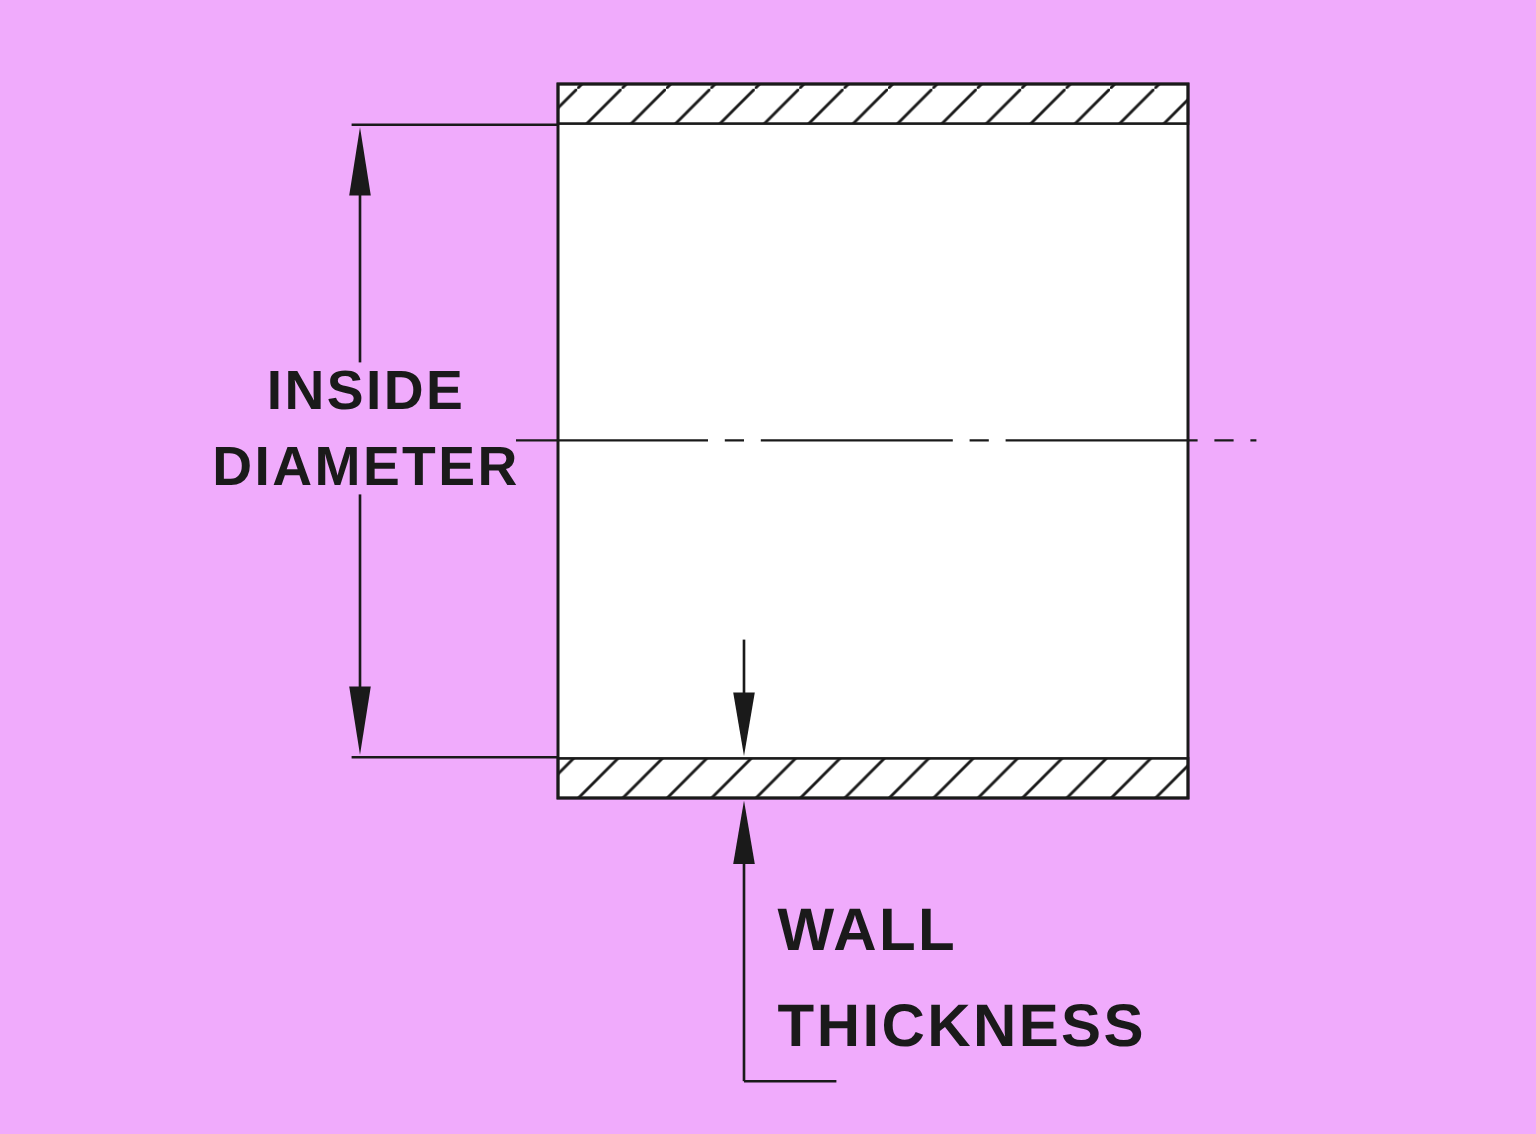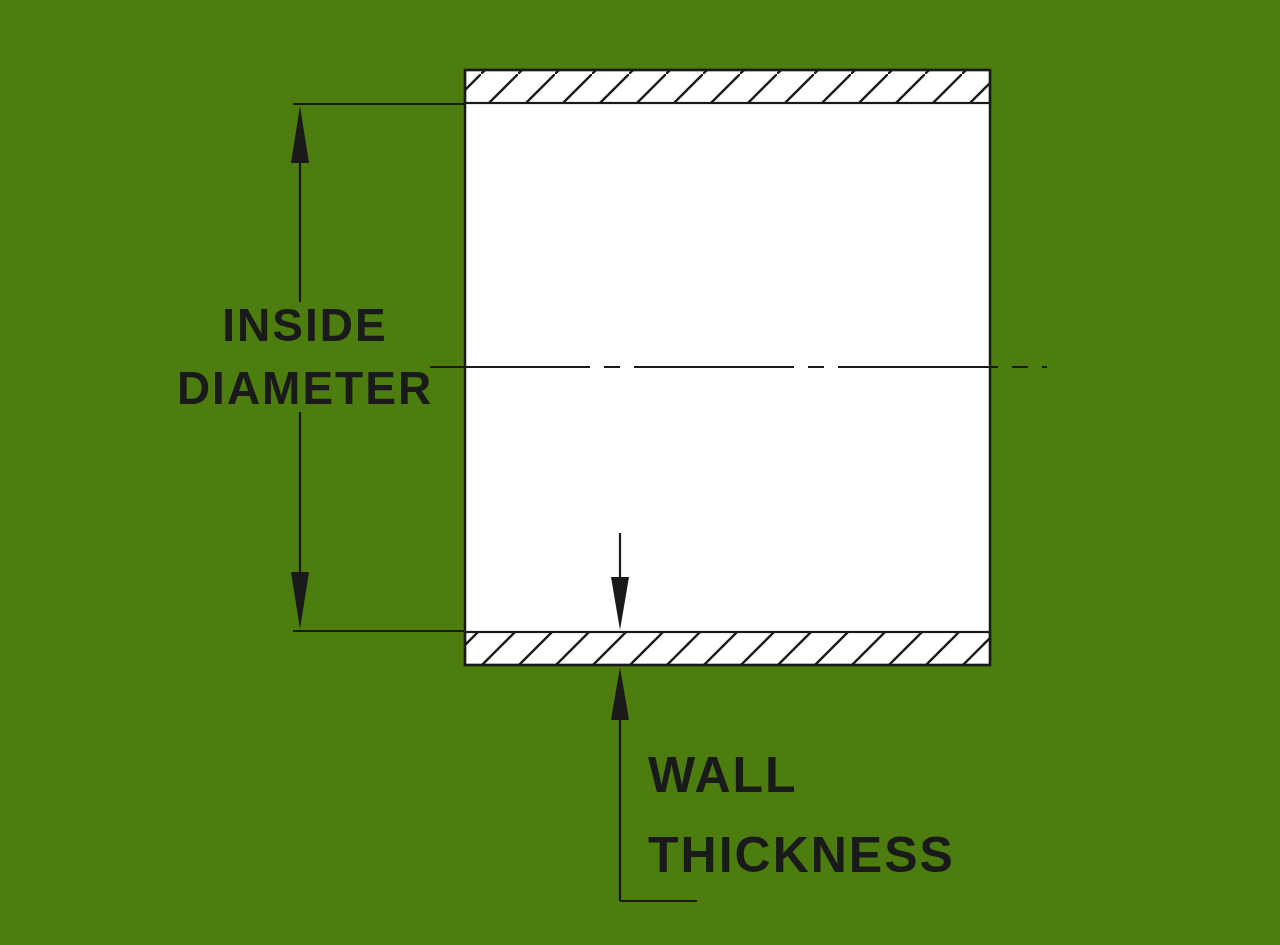--- a/index.html
+++ b/index.html
@@ -4,21 +4,21 @@
 <style>
   html, body {
     margin: 0;
     padding: 0;
     background: #ffffff;
   }
   .canvas {
     position: relative;
     width: 1280px;
     height: 945px;
-    background: #4d7c0f;
+    background: #f0abfc;
     overflow: hidden;
   }
   svg {
     display: block;
   }
   .label {
     font-family: "Liberation Sans", sans-serif;
     font-weight: bold;
     font-size: 46px;
     letter-spacing: 2px;

